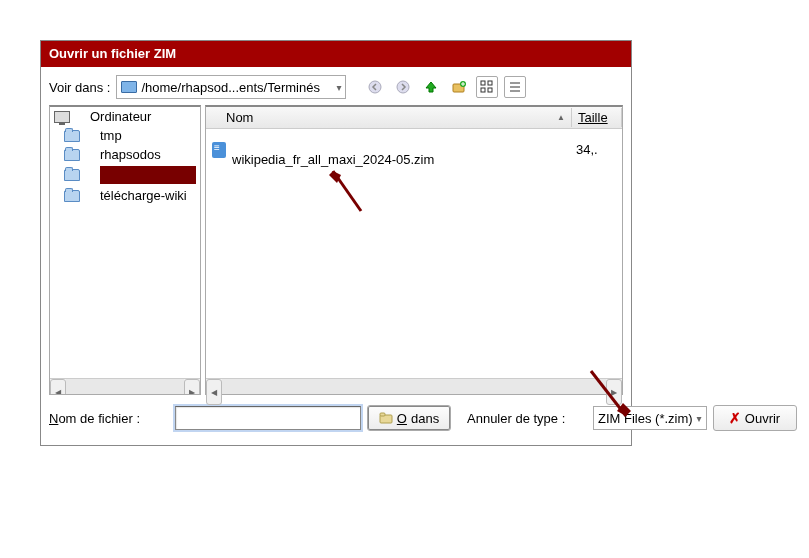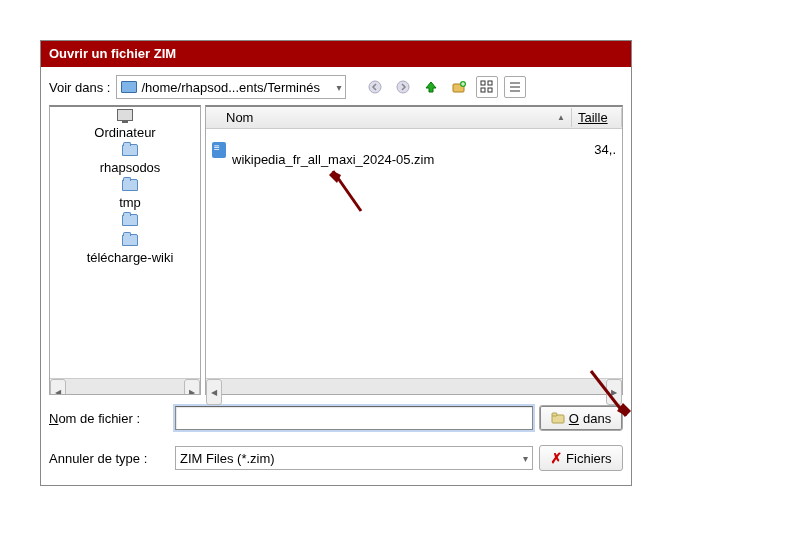--- a/index.html
+++ b/index.html
@@ -12,50 +12,50 @@
 .underline-first::first-letter { text-decoration: underline; }
 .dropdown { flex: 0 0 auto; display: flex; align-items: center; background: #fff; border: 1px solid #aaa; padding: 2px 4px; height: 24px; gap: 4px; }
 .dropdown.path { width: 230px; }
 .dropdown.type { flex: 1; justify-content: flex-end; }
 .dropdown-text { flex: 1; overflow: hidden; white-space: nowrap; }
 .dropdown-arrow { font-size: 10px; color: #666; }
 .toolbar-btn { width: 22px; height: 22px; display: flex; align-items: center; justify-content: center; cursor: pointer; }
 .panels { display: flex; gap: 4px; height: 290px; margin-bottom: 10px; }
 .left-panel { width: 152px; border: 1px solid #aaa; border-top: 2px solid #888; background: #fff; position: relative; overflow: hidden; }
 .right-panel { flex: 1; border: 1px solid #aaa; border-top: 2px solid #888; background: #fff; position: relative; display: flex; flex-direction: column; }
-.tree-item { display: flex; align-items: center; gap: 4px; padding: 2px 4px; cursor: pointer; flex-direction: column; }
+.tree-item { display: flex; align-items: center; gap: 20px; padding: 2px 4px; cursor: pointer; }
 .tree-item.redacted .redbox { background: #780000; height: 18px; flex: 1; }
 .folder-icon { width: 16px; height: 12px; background: #b8d4f0; border: 1px solid #5a8cc4; border-radius: 2px 2px 0 0; position: relative; }
 .folder-icon::before { content: ""; position: absolute; top: -3px; left: 0; width: 6px; height: 3px; background: #b8d4f0; border: 1px solid #5a8cc4; border-bottom: none; border-radius: 2px 2px 0 0; }
 .folder-open { width: 16px; height: 12px; background: #7fb4e8; border: 1px solid #3a6ca4; border-radius: 1px; }
 .computer-icon { width: 16px; height: 12px; background: #ddd; border: 1px solid #666; position: relative; }
 .computer-icon::after { content: ""; position: absolute; bottom: -3px; left: 4px; width: 6px; height: 2px; background: #666; }
 .file-icon { width: 14px; height: 16px; background: #4a90d9; border-radius: 2px; position: relative; }
 .file-icon::after { content: "≡"; color: #fff; position: absolute; top: 1px; left: 2px; font-size: 10px; line-height: 10px; }
 .headers { display: flex; background: linear-gradient(#f8f8f8, #e8e8e8); border-bottom: 1px solid #ccc; height: 22px; align-items: center; }
 .header-col { padding: 2px 6px; border-right: 1px solid #ccc; display: flex; align-items: center; gap: 4px; }
 .header-col.name { flex: 1; padding-left: 20px; }
 .header-col.size { width: 50px; text-decoration: underline; }
 .sort-arrow { font-size: 8px; color: #666; margin-left: auto; }
 .file-list { flex: 1; overflow: auto; }
 .file-row { display: flex; align-items: center; padding: 3px 6px; gap: 6px; cursor: pointer; }
 .file-row .fname { flex: 1; margin-top: 20px; }
-.file-row .fsize { width: 40px; text-align: right; }
+.file-row .fsize { width: 40px; text-align: left; }
 .hscroll { height: 16px; background: #f0f0f0; border-top: 1px solid #ccc; display: flex; }
 .hscroll .track { flex: 1; background: #e8e8e8; }
 .hscroll .btn { width: 16px; background: #f0f0f0; border: 1px solid #bbb; display: flex; align-items: center; justify-content: center; font-size: 8px; color: #666; cursor: pointer; }
 .left-panel .hscroll { position: absolute; bottom: 0; left: 0; right: 0; }
 .text-input { flex: 1; border: 1px solid #888; border-top-color: #666; height: 24px; padding: 2px 4px; background: #fff; box-shadow: inset 1px 1px 1px rgba(0,0,0,0.1); }
 .text-input.focused { outline: 2px solid rgba(100,150,220,0.4); outline-offset: 0; }
 .btn { width: 84px; height: 26px; background: linear-gradient(#fdfdfd, #ececec); border: 1px solid #aaa; border-radius: 3px; display: flex; align-items: center; justify-content: center; gap: 4px; cursor: pointer; }
 .btn.default { box-shadow: 0 0 0 1px #888 inset; }
 .x-icon { color: #c00; font-weight: bold; font-size: 14px; }
 .arrow-annotation { position: absolute; pointer-events: none; }
 svg { display: block; }
-.bottom-rows { display: flex; flex-direction: column; gap: 8px; }
+.bottom-rows { display: flex; gap: 16px; }
 .bottom-rows .label { width: 120px; }
 </style>
 </head>
 <body>
 
 <div class="dialog" style="position:relative;">
   <div class="title-bar">
     <span>Ouvrir un fichier ZIM</span>
   </div>
   <div class="content">
@@ -109,25 +109,25 @@
     </div>
 
     <div class="panels">
       <div class="left-panel">
         <div class="tree-item">
           <span class="computer-icon"></span>
           <span>Ordinateur</span>
         </div>
         <div class="tree-item" style="padding-left:14px;">
           <span class="folder-icon"></span>
+          <span>tmp</span>
+        </div>
+        <div class="tree-item" style="padding-left:14px;">
+          <span class="folder-icon"></span>
           <span>rhapsodos</span>
-        </div>
-        <div class="tree-item" style="padding-left:14px;">
-          <span class="folder-icon"></span>
-          <span>tmp</span>
         </div>
         <div class="tree-item redacted" style="padding-left:14px;">
           <span class="folder-icon"></span>
           <span class="redbox"></span>
         </div>
         <div class="tree-item" style="padding-left:14px;text-align:center;">
           <span class="folder-icon"></span>
           <span>télécharge-wiki</span>
         </div>
         <div class="hscroll">
@@ -177,21 +177,21 @@
         </button>
       </div>
       <div class="row">
         <span class="label">Annuler de type :</span>
         <div class="dropdown type">
           <span class="dropdown-text">ZIM Files (*.zim)</span>
           <span class="dropdown-arrow">▾</span>
         </div>
         <button class="btn">
           <span class="x-icon">✗</span>
-          <span>Fichiers</span>
+          <span>Ouvrir</span>
         </button>
       </div>
     </div>
   </div>
 
   <svg class="arrow-annotation" style="top:120px; left:280px;" width="50" height="60">
     <line x1="40" y1="50" x2="12" y2="10" stroke="#780000" stroke-width="3"></line>
     <polygon points="12,10 20,14 16,22 8,14" fill="#780000"></polygon>
   </svg>
   <svg class="arrow-annotation" style="top:320px; left:540px;" width="60" height="70">

